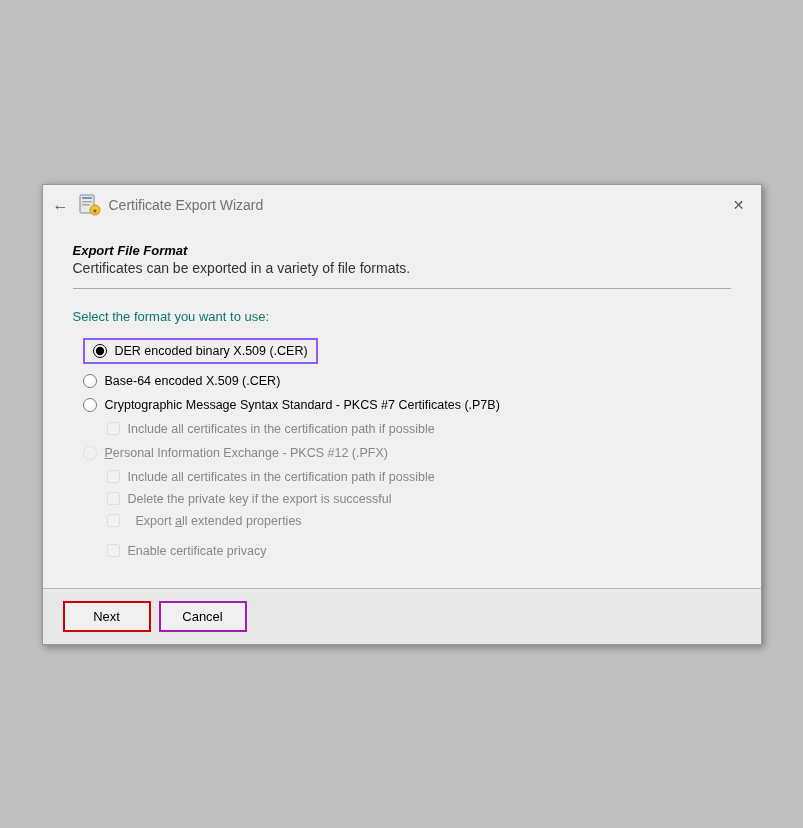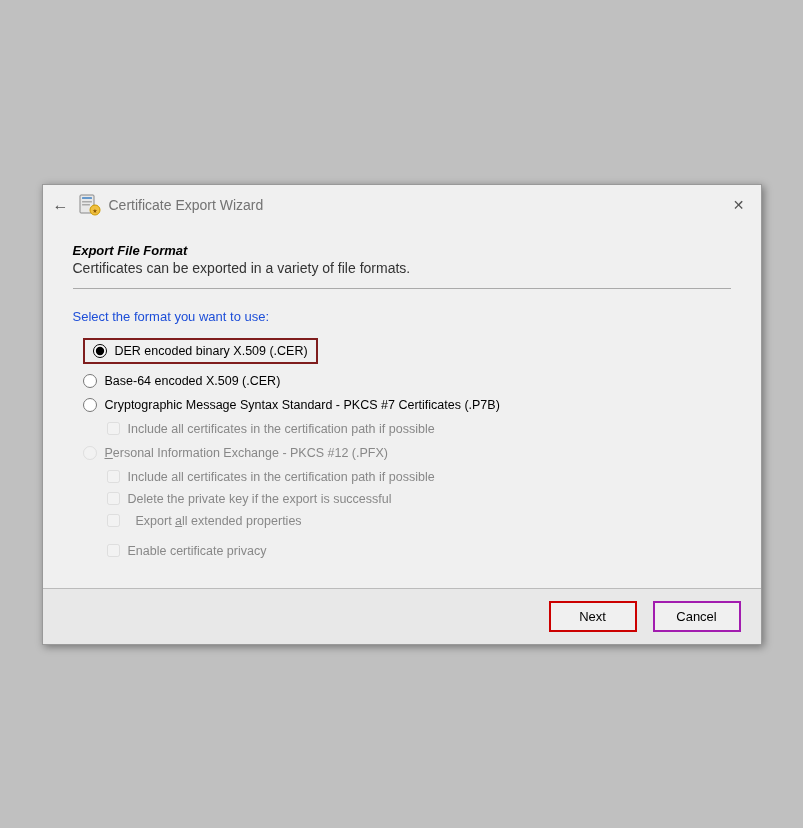--- a/index.html
+++ b/index.html
@@ -84,38 +84,38 @@
       color: #333;
       margin-top: 2px;
     }
     .divider {
       border: none;
       border-top: 1px solid #aaa;
       margin: 12px 0 20px 0;
     }
     .format-label {
       font-size: 13px;
-      color: #1d4ed8;
+      color: #0f766e;
       margin-bottom: 14px;
     }
     .options-list {
       display: flex;
       flex-direction: column;
       gap: 10px;
       padding-left: 10px;
     }
     .radio-option {
       display: flex;
       align-items: center;
       gap: 8px;
       font-size: 12.5px;
       color: #000;
     }
     .radio-option.selected-option {
-      border: 2px solid #7f1d1d;
+      border: 2px solid #8b5cf6;
       padding: 4px 8px;
       display: inline-flex;
       width: fit-content;
     }
     .radio-option input[type="radio"] {
       accent-color: #000;
       width: 14px;
       height: 14px;
     }
     .radio-option input[type="checkbox"] {
@@ -132,22 +132,21 @@
       opacity: 0.5;
     }
     .option-disabled input[type="checkbox"] {
       opacity: 0.5;
     }
     .footer {
       background: #e8e8e8;
       border-top: 1px solid #bbb;
       padding: 12px 20px;
       display: flex;
-      justify-content: flex-end;
-      gap: 16px;
+      gap: 8px;
       margin-top: 20px;
     }
     .btn {
       min-width: 88px;
       padding: 6px 16px;
       font-size: 13px;
       font-family: inherit;
       cursor: pointer;
       background: #f0f0f0;
       border: 2px solid #a21caf;

